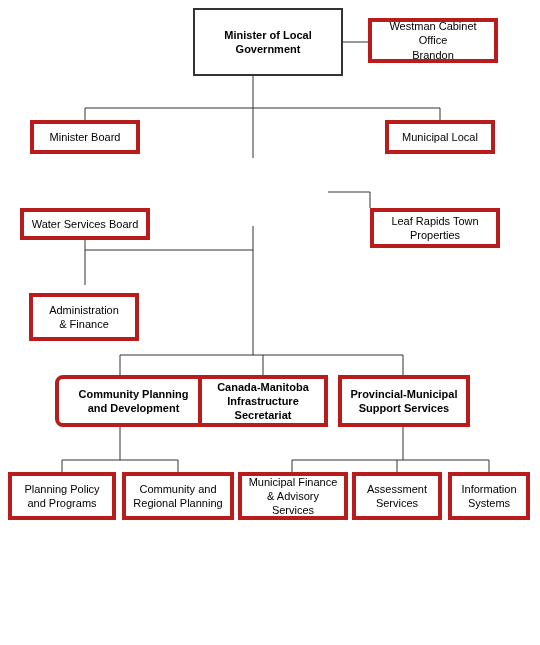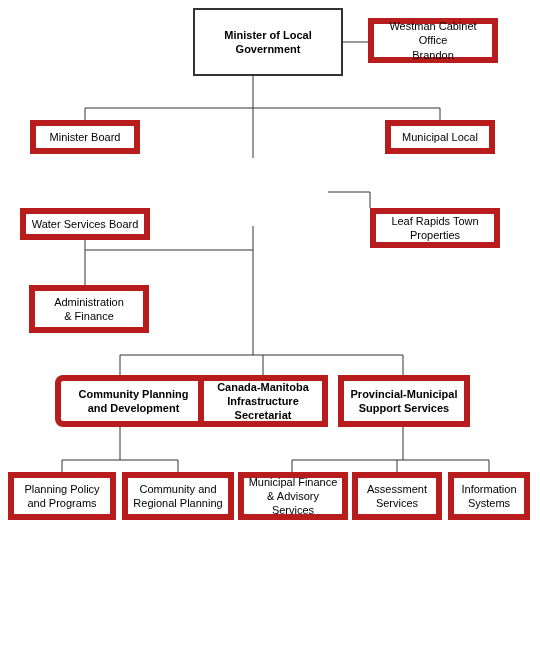--- a/index.html
+++ b/index.html
@@ -14,21 +14,21 @@
     }
 
     .org-chart {
       position: relative;
       width: 540px;
       height: 645px;
     }
 
     .box {
       position: absolute;
-      border: 6px solid #b91c1c;
+      border: 4px solid #b91c1c;
       background: #fff;
       text-align: center;
       display: flex;
       align-items: center;
       justify-content: center;
       padding: 4px;
       line-height: 1.3;
     }
 
     .box.bold {
@@ -130,21 +130,21 @@
 
 
   <div class="box" style="left:20px;top:208px;width:130px;height:32px;">
     <span>Water Services Board</span>
   </div>
 
   <div class="box" style="left:370px;top:208px;width:130px;height:40px;">
     <span>Leaf Rapids Town<br>Properties</span>
   </div>
 
-  <div class="box" style="left:29px;top:285px;width:120px;height:48px;">
+  <div class="box" style="left:29px;top:293px;width:110px;height:48px;">
     <span>Administration<br>&amp; Finance</span>
   </div>
 
   <div class="box bold" style="left:55px;top:375px;width:157px;height:52px;border-radius:8px;">
     <span>Community Planning<br>and Development</span>
   </div>
 
   <div class="box bold" style="left:198px;top:375px;width:130px;height:52px;">
     <span>Canada-Manitoba<br>Infrastructure<br>Secretariat</span>
   </div>

